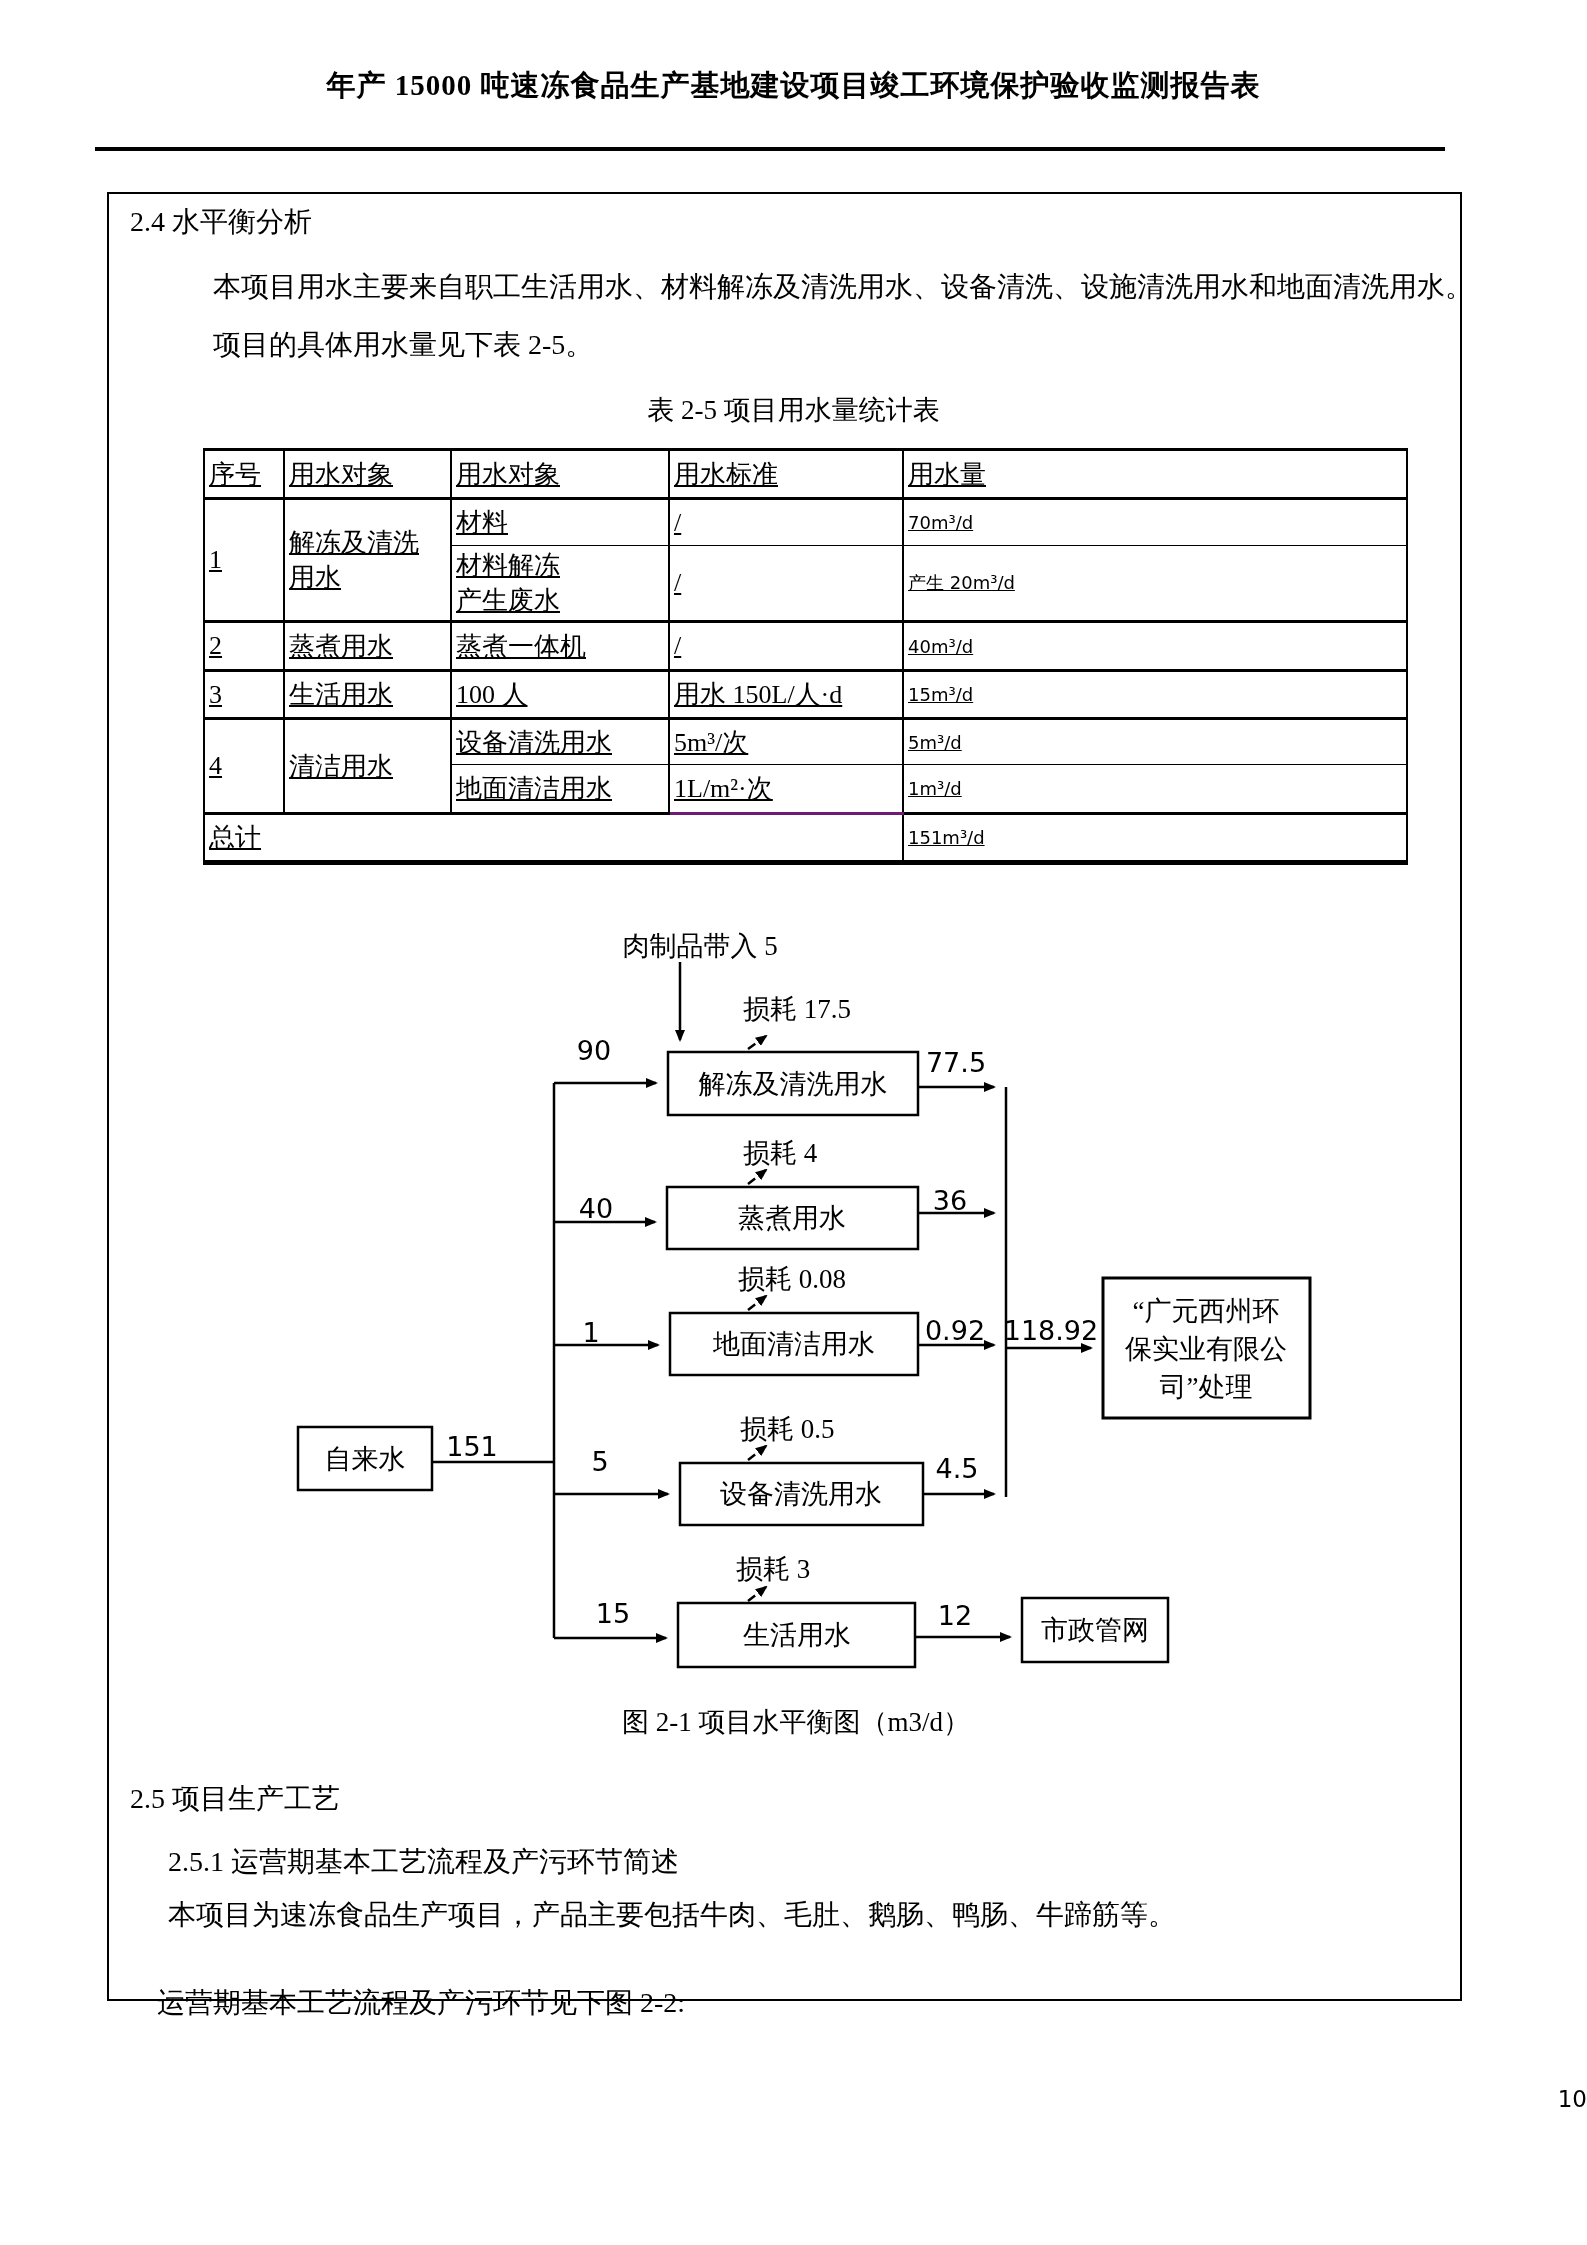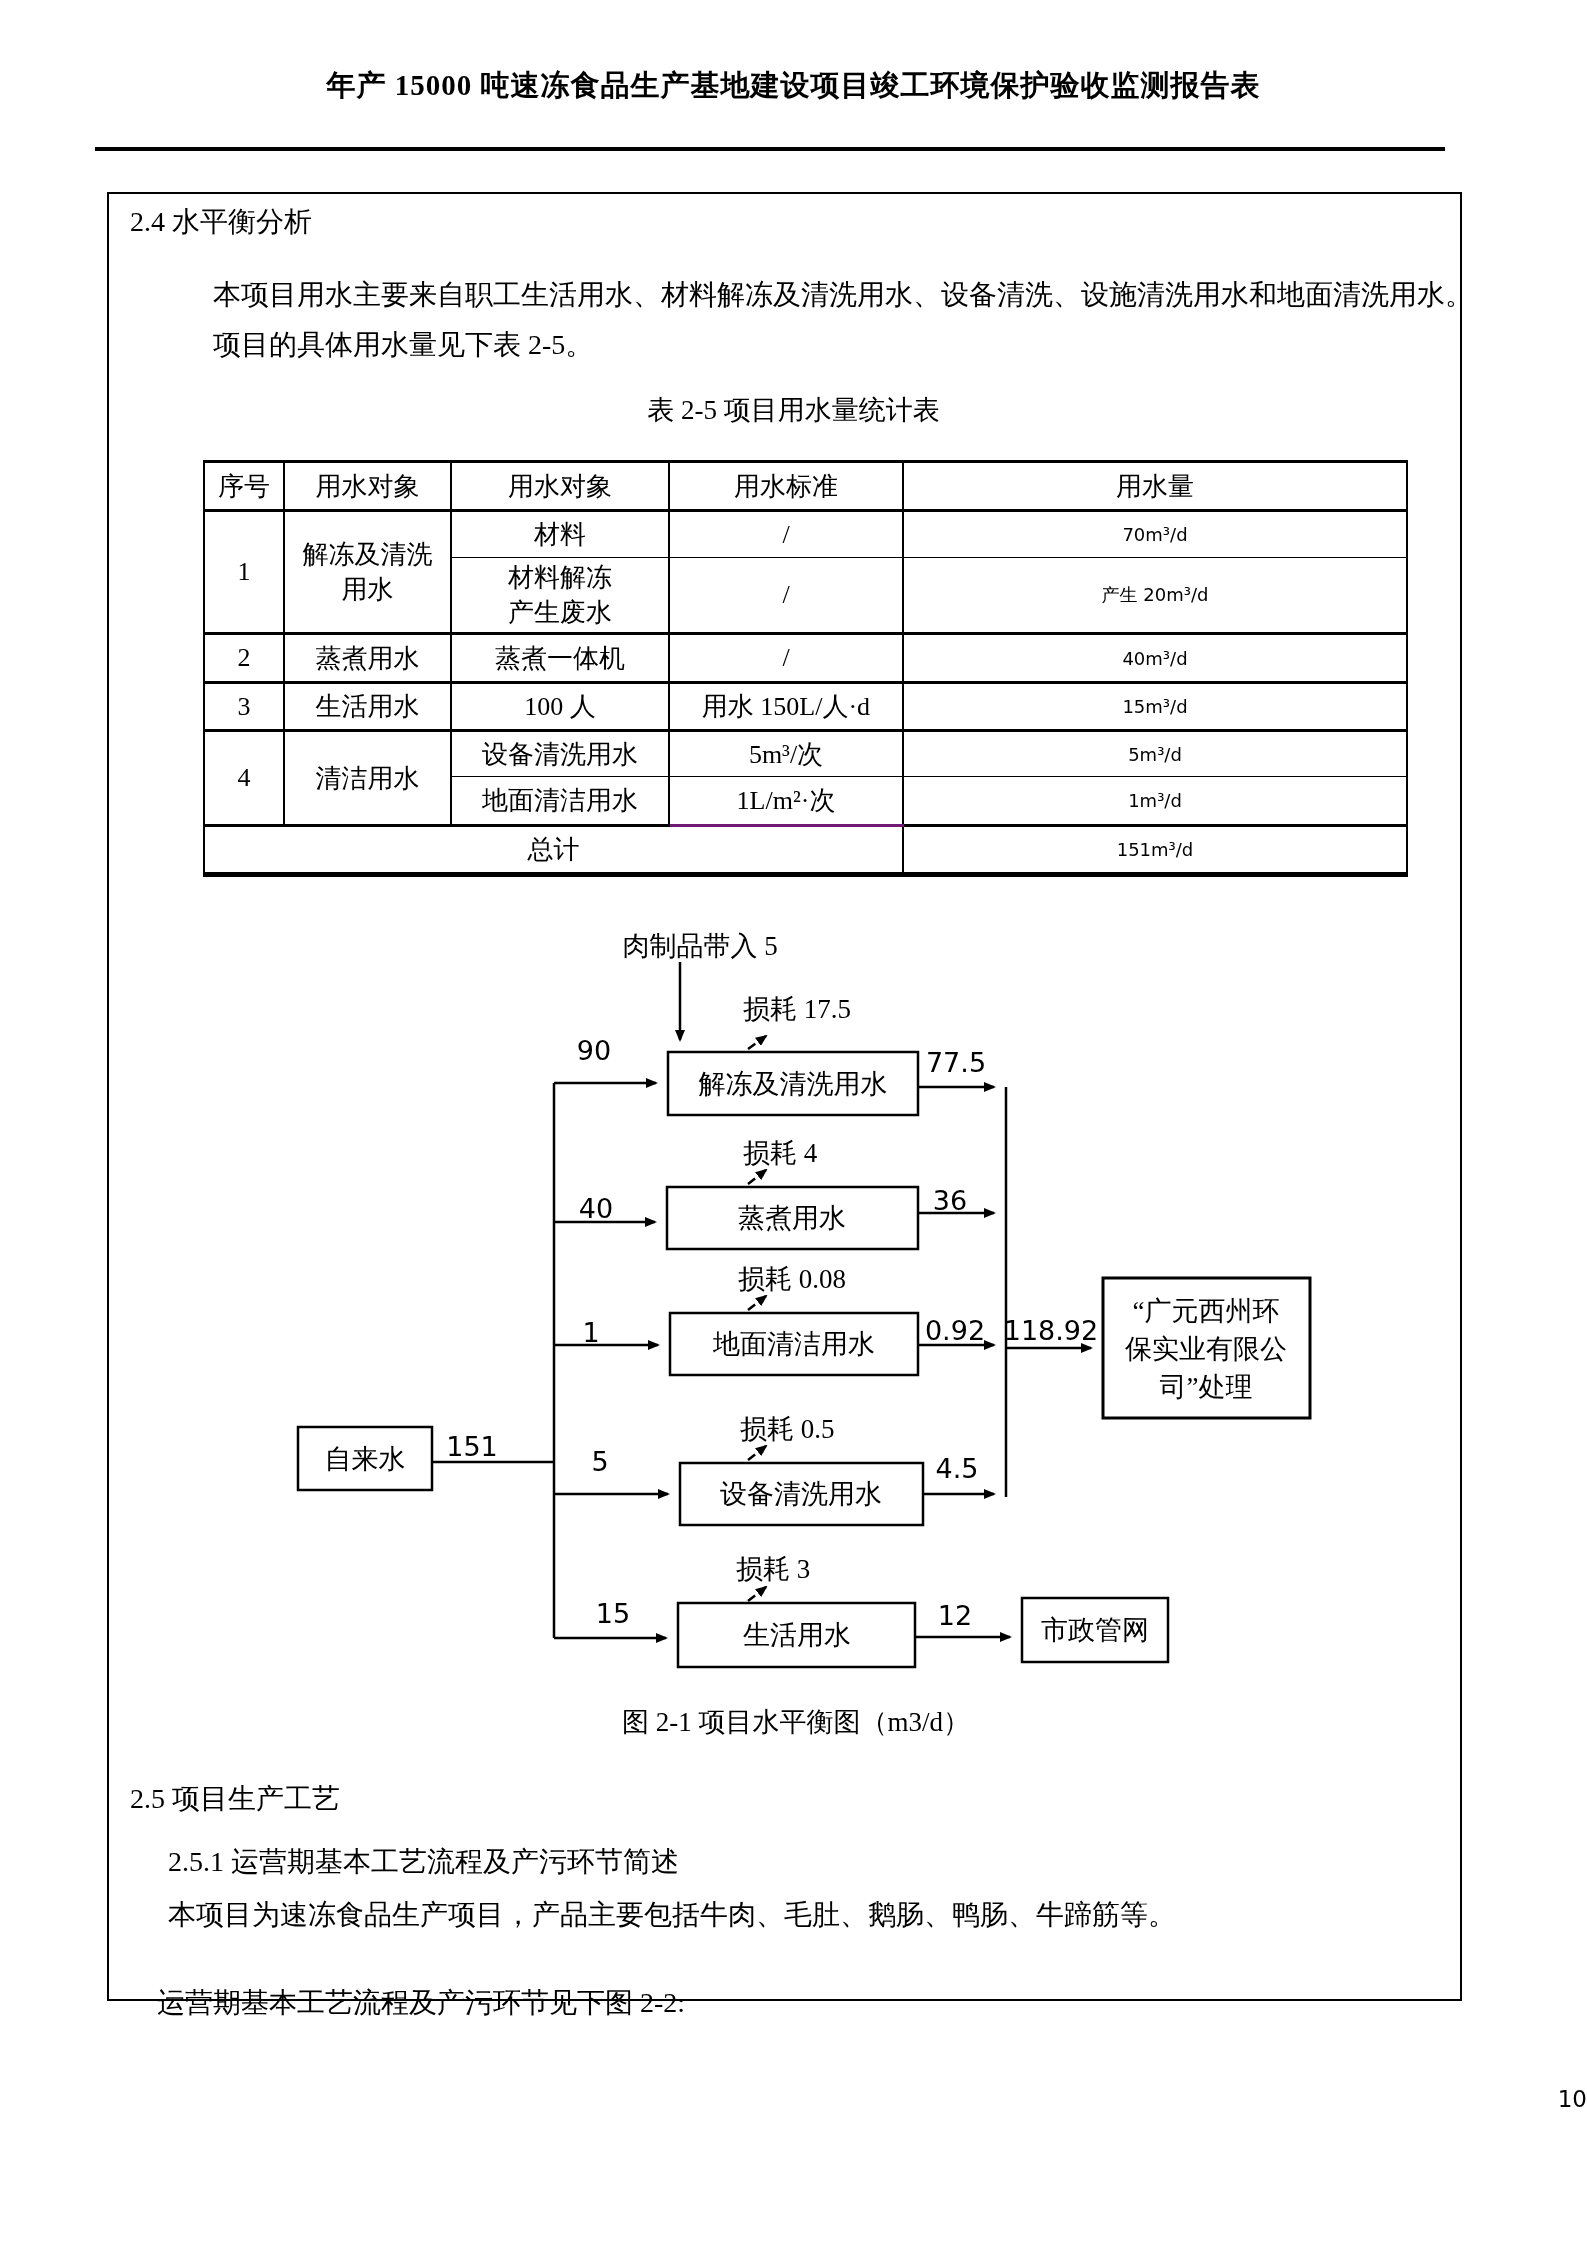--- a/index.html
+++ b/index.html
@@ -9,28 +9,28 @@
   }
   .abs{position:absolute;}
   .doc-title{
     top:66px;left:0;width:1587px;text-align:center;
     font-size:29px;font-weight:bold;letter-spacing:1px;
   }
   .head-rule{top:147px;left:95px;width:1350px;height:4px;background:#000;}
   .content-border{top:192px;left:107px;width:1351px;height:1805px;border:2px solid #000;}
   .h24{top:203px;left:130px;font-size:28px;}
   .p-line{font-size:28px;white-space:nowrap;}
-  .p1{top:268px;left:213px;margin-top:8px;}
+  .p1{top:268px;left:213px;}
   .p2{top:326px;left:213px;}
   .tbl-title{top:392px;left:0;width:1587px;text-align:center;font-size:27px;}
 
   table.water{
-    position:absolute;top:460px;left:203px;width:1203px;
+    position:absolute;top:448px;left:203px;width:1203px;
     border-collapse:collapse;table-layout:fixed;
-    font-size:26px;text-align:center;
+    font-size:26px;text-align:left;text-decoration:underline;
   }
   table.water td{
     border-left:2px solid #000;border-right:2px solid #000;
     border-top:1px solid #000;border-bottom:1px solid #000;
     vertical-align:middle;padding:0 4px;overflow:hidden;
   }
   table.water{border-top:3px solid #000;border-bottom:5px solid #000;
     border-left:2px solid #000;border-right:2px solid #000;}
   tr.hrow td{border-bottom:3px solid #000;}
   tr.grp td{border-bottom:3px solid #000;}

